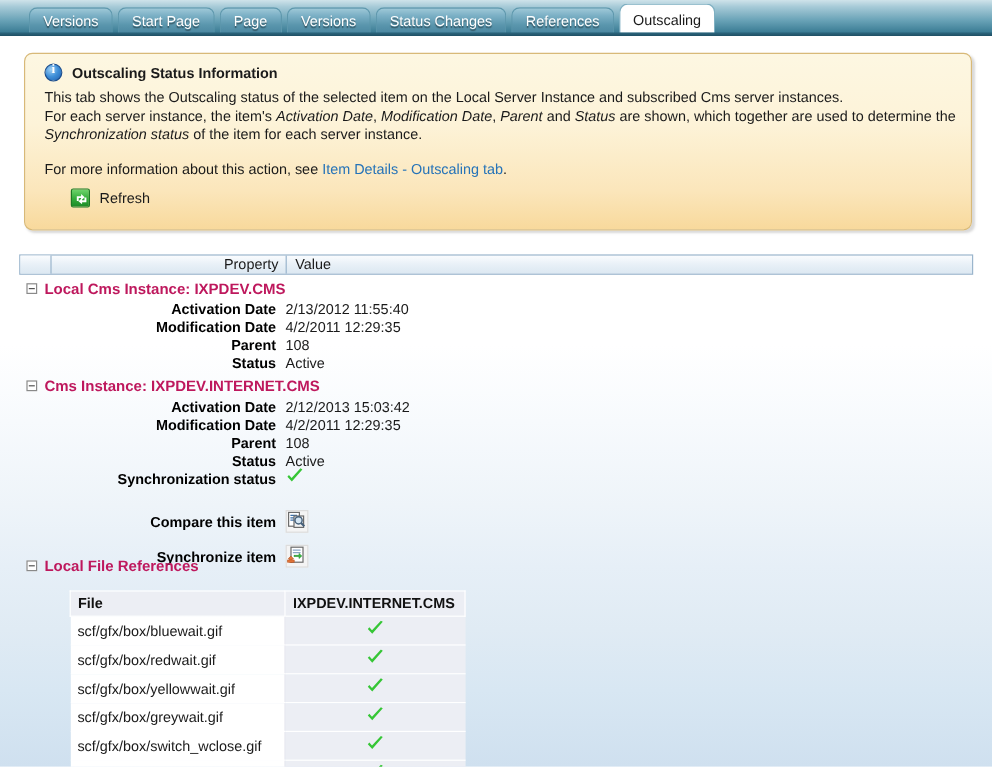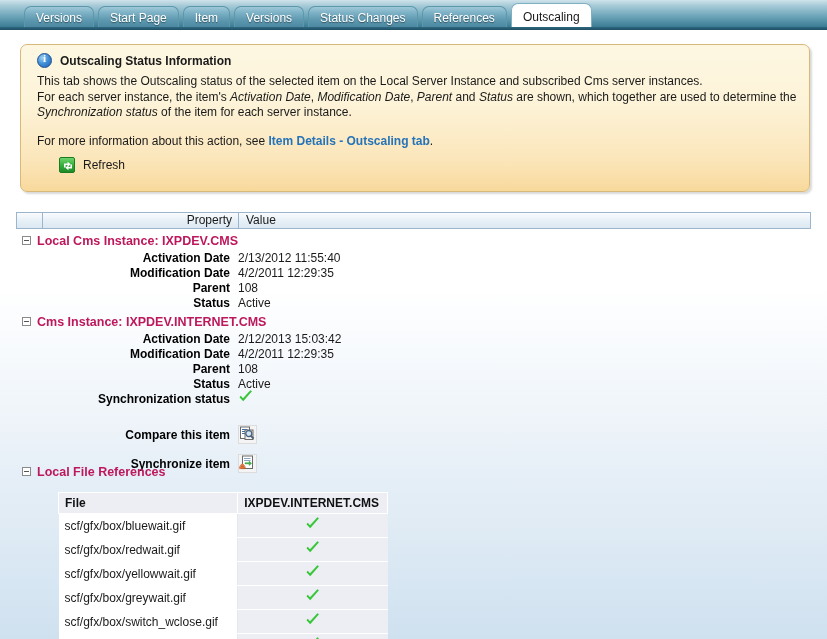--- a/index.html
+++ b/index.html
@@ -85,21 +85,21 @@
     text-align:center; color:#fff; font-size:11px; font-weight:bold;
     font-family:"Liberation Serif", serif;
   }
   #info-title { font-weight:bold; font-size:12px; color:#1a1a1a; }
   #info-body {
     position:absolute; left:16px; top:29px; width:760px;
     font-size:12px; line-height:15.5px; color:#1a1a1a;
   }
   #info-body em { font-style: italic; }
   #info-more { margin-top: 13px; }
-  #info-link { color:#2573b8; text-decoration:none; cursor:pointer;font-weight:bold; }
+  #info-link { color:#2573b8; text-decoration:none; cursor:pointer; }
 
   #refresh-btn {
     position:absolute; left:38px; top:112px;
     display:flex; align-items:center; cursor:pointer;
   }
   .refresh-icon {
     width:16px; height:16px; margin-right:8px;
     background: linear-gradient(to bottom, #6ed46b 0%, #35ae3c 52%, #1d8b28 100%);
     border:1px solid #1b7a24; border-radius:2px;
     position:relative;
@@ -170,21 +170,21 @@
 </style>
 </head>
 <body>
 
 <div id="page-bg"></div>
 
 <div id="tabstrip">
   <div id="tabs">
       <div class="tab">Versions</div>
       <div class="tab">Start Page</div>
-      <div class="tab">Item</div>
+      <div class="tab">Page</div>
       <div class="tab">Versions</div>
       <div class="tab">Status Changes</div>
       <div class="tab">References</div>
       <div class="tab active">Outscaling</div>
     </div>
   <div class="strip-shadow"></div>
 </div>
 
 <div id="content">
 

